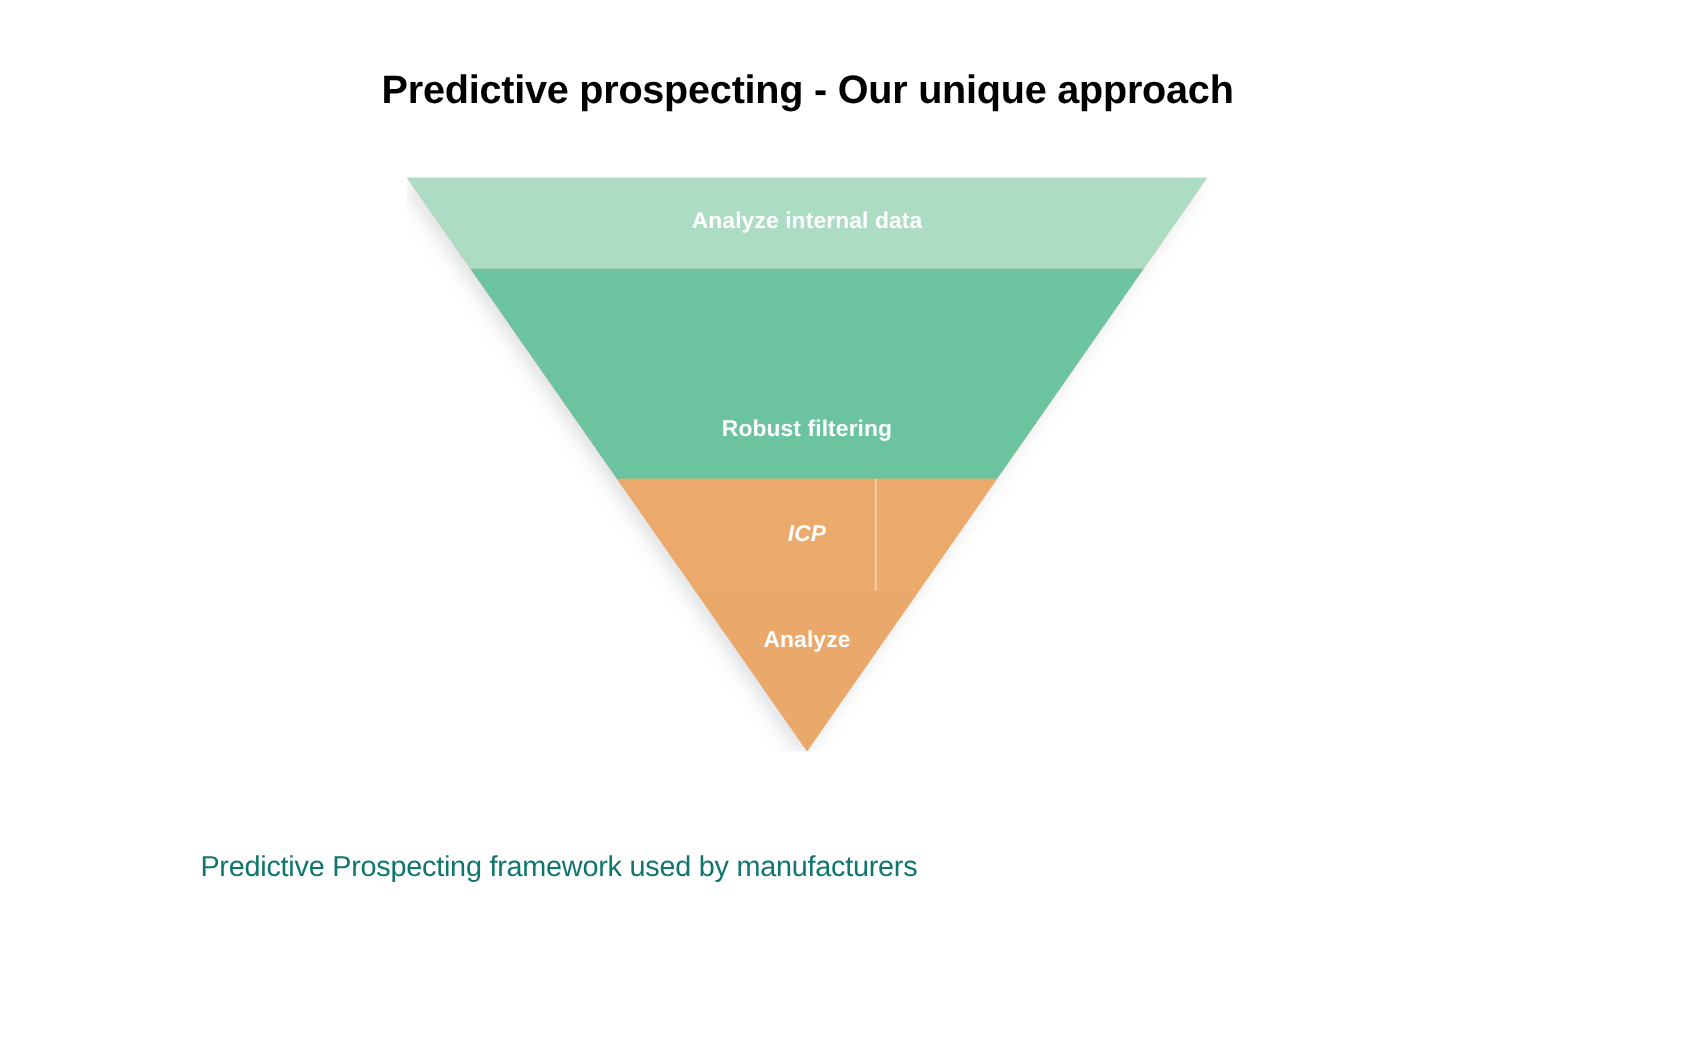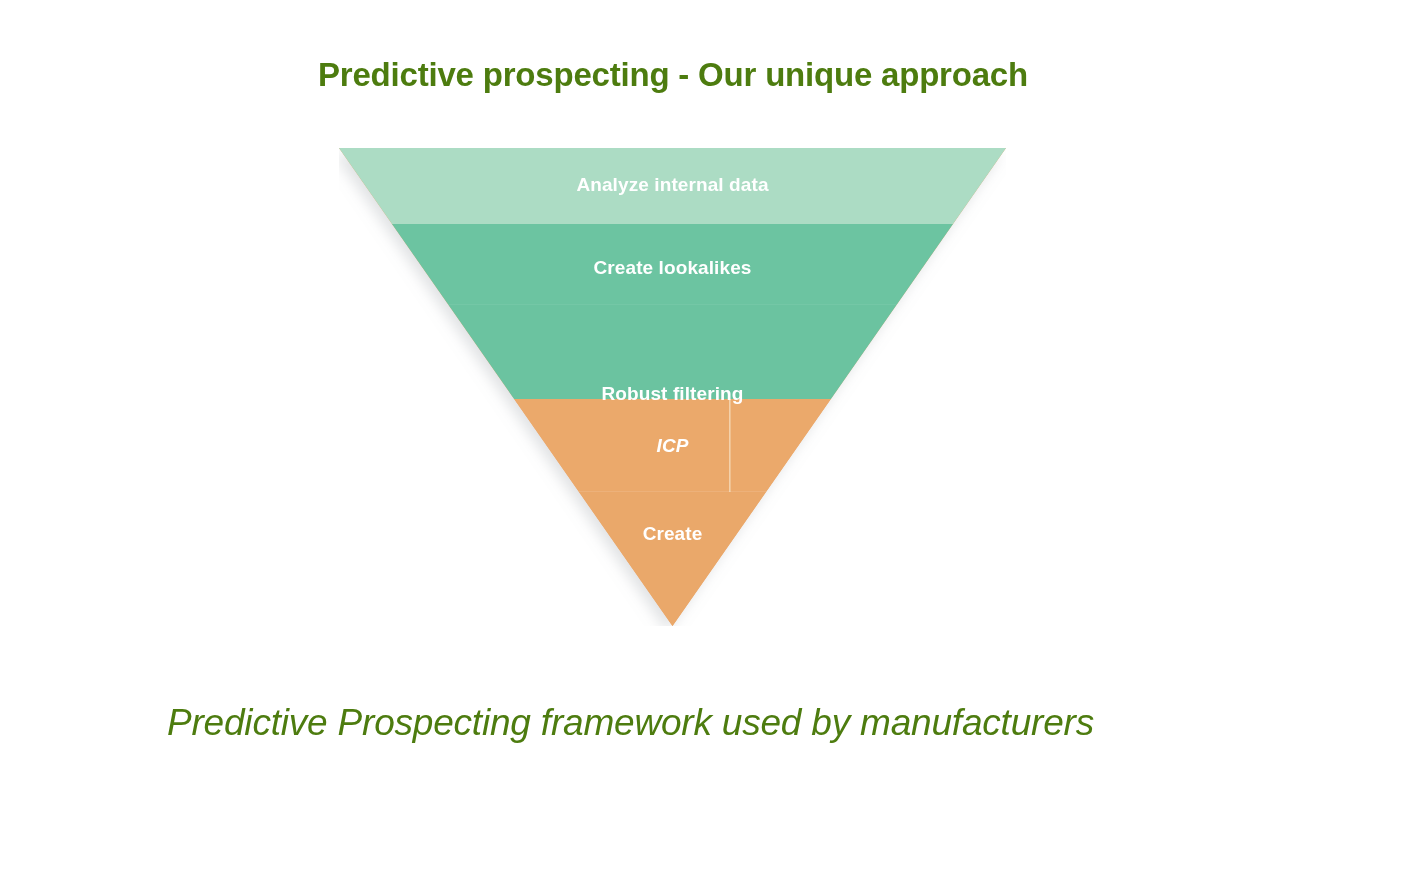--- a/index.html
+++ b/index.html
@@ -18,21 +18,21 @@
   
   .title {
     position: absolute;
     left: 0;
     top: 56px;
     width: 1346px;
     text-align: center;
     font-size: 33px;
     font-weight: bold;
     letter-spacing: -0.2px;
-    color: #4d7c0f;
+    color: #000000;
     white-space: nowrap;
   }
 
   
   .funnel-wrap {
     position: absolute;
     left: 339px;
     top: 148px;
     width: 667px;
     height: 478px;
@@ -59,36 +59,35 @@
     text-align: center;
     color: #ffffff;
     font-weight: bold;
     font-size: 19px;
     letter-spacing: 0.1px;
     transform: translateY(-50%);
     white-space: nowrap;
   }
   .lbl-0 { top: 37px;  }
   .lbl-1 { top: 120px; }
-  .lbl-2 { top: 210px; margin-top: 36px; }
+  .lbl-2 { top: 210px; }
   .lbl-3 { top: 298px; font-style: italic; }
   .lbl-4 { top: 386px; }
 
   
   .caption {
     position: absolute;
     left: 167px;
     top: 697px;
     width: 1000px;
-    color: #4d7c0f;
-    font-size: 37px;
+    color: #0f766e;
+    font-size: 24px;
     line-height: 51px;
     font-weight: normal;
     letter-spacing: -0.2px;
-    font-style: italic;
   }
   .caption-line { display: block; white-space: nowrap; }
 </style>
 </head>
 <body>
 
 <div class="title">Predictive prospecting - Our unique approach</div>
 
 <div class="funnel-wrap">
 
@@ -113,22 +112,21 @@
 
       <rect x="390" y="251" width="1.6" height="93" fill="#F4D3AE" opacity="0.95"></rect>
 
       <rect x="0" y="156" width="667" height="1" fill="#ffffff" opacity="0.06"></rect>
       <rect x="0" y="343" width="667" height="1" fill="#ffffff" opacity="0.10"></rect>
     </g>
   </svg>
 
   <div class="funnel-labels">
     <div class="funnel-label lbl-0">Analyze internal data</div>
-    <div class="funnel-label lbl-1">Create lookalikes</div>
     <div class="funnel-label lbl-2">Robust filtering</div>
     <div class="funnel-label lbl-3">ICP</div>
-    <div class="funnel-label lbl-4">Create</div>
+    <div class="funnel-label lbl-4">Analyze</div>
   </div>
 </div>
 
 <div class="caption">
   <span class="caption-line">Predictive Prospecting framework used by manufacturers</span>
 </div>
 
 </body></html>

